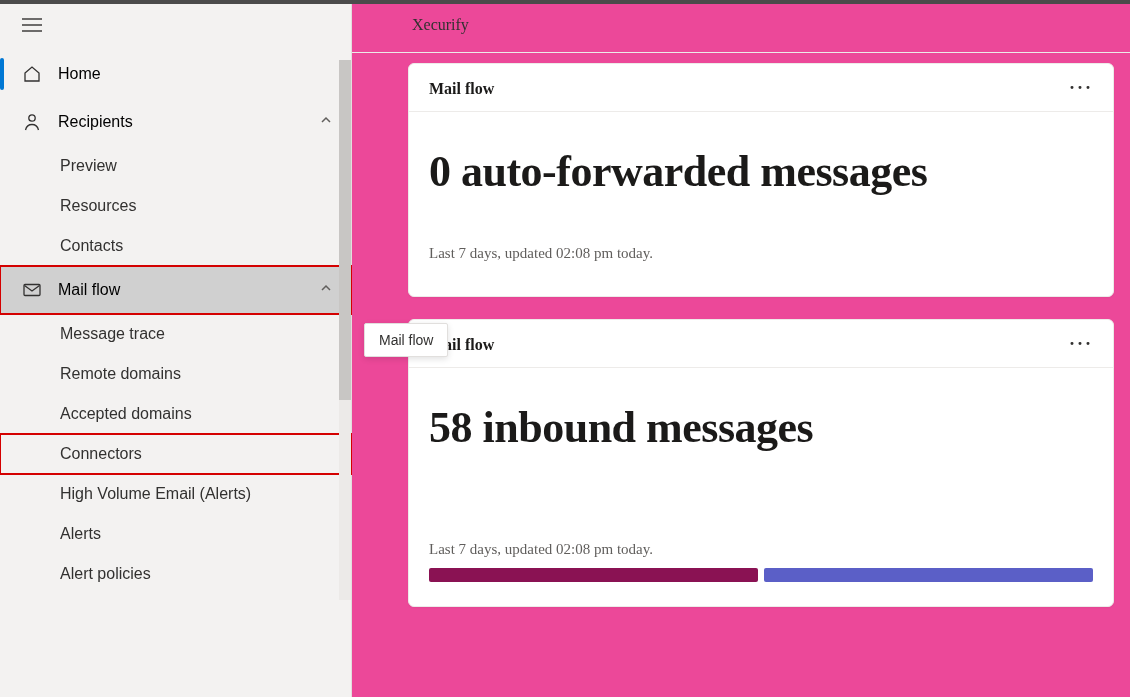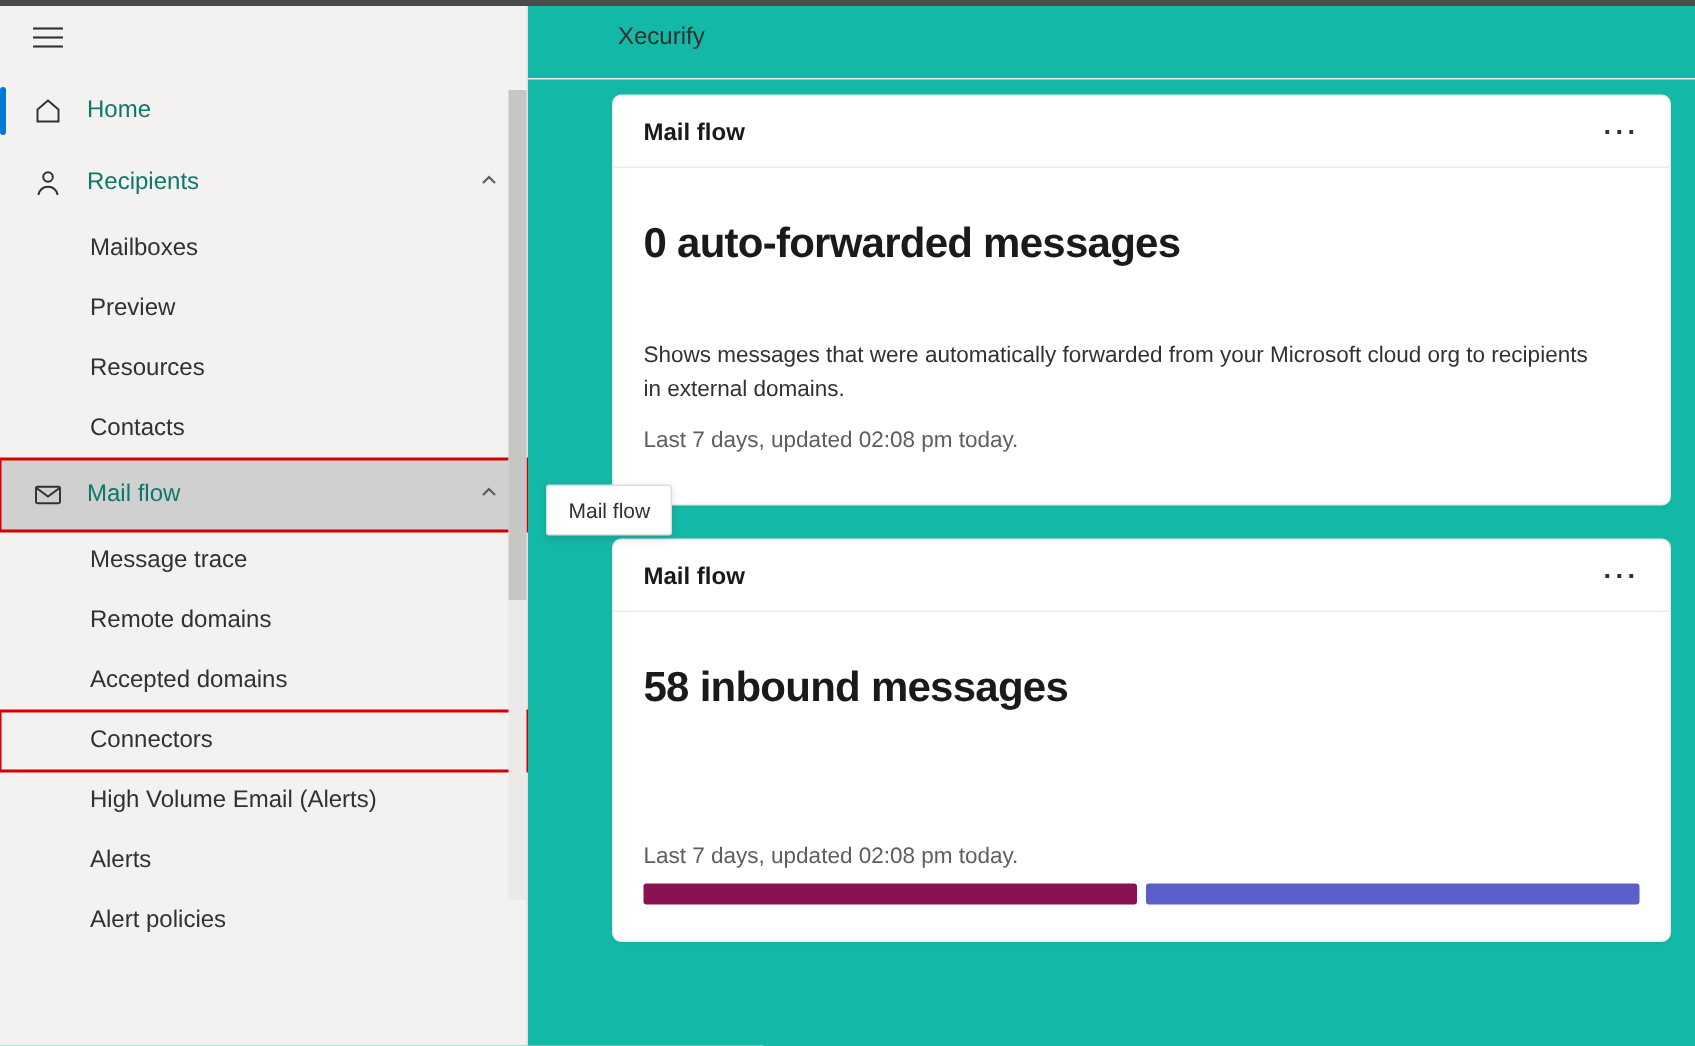--- a/index.html
+++ b/index.html
@@ -32,21 +32,21 @@
     padding: 14px 22px 18px 22px;
     cursor: pointer;
   }
   .hamburger svg { display: block; }
   .nav-item {
     display: flex;
     align-items: center;
     height: 44px;
     padding: 0 18px 0 22px;
     font-size: 16px;
-    color: #0f766e;
+    color: #000000;
     cursor: pointer;
     position: relative;
   }
   .nav-item.top { height: 48px; }
   .nav-item.active::before {
     content: "";
     position: absolute;
     left: 0; top: 8px; bottom: 8px;
     width: 4px;
     background: #0078d4;
@@ -107,23 +107,24 @@
     box-shadow: 0 2px 6px rgba(0,0,0,0.12);
     padding: 8px 14px;
     font-size: 14px;
     color: #323130;
     z-index: 10;
     border-radius: 2px;
   }
   
   .main {
     flex: 1;
-    background: #14b8a6;
+    background: #ec4899;
     overflow-y: auto;
     padding: 0;
+    font-family: Liberation Serif, serif;
   }
   .org-header {
     padding: 12px 60px 18px 60px;
     font-size: 16px;
     color: #323130;
     border-bottom: 1px solid #edebe9;
   }
   .cards {
     padding: 10px 16px 0 56px;
     display: flex;
@@ -153,21 +154,21 @@
     color: #323130;
     cursor: pointer;
     font-size: 18px;
     letter-spacing: 2px;
     font-weight: 700;
   }
   .card-body {
     padding: 34px 20px 24px 20px;
   }
   .big-stat {
-    font-size: 28px;
+    font-size: 44px;
     font-weight: 700;
     color: #1b1a19;
     letter-spacing: -0.5px;
     margin-bottom: 48px;
   }
   .card .desc {
     font-size: 15px;
     color: #323130;
     line-height: 1.5;
     margin-bottom: 14px;
@@ -218,23 +219,20 @@
           <path d="M3.5 18c1-4 4-5.5 6.5-5.5s5.5 1.5 6.5 5.5"></path>
         </svg>
       </span>
       <span>Recipients</span>
       <span class="chev">
         <svg width="14" height="14" viewBox="0 0 14 14" fill="none" stroke="#605e5c" stroke-width="1.5">
             <path d="M3 9l4-4 4 4"></path>
           </svg>
       </span>
     </div>
-    <div class="nav-sub">
-        <span>Mailboxes</span>
-      </div>
     <div class="nav-sub">
         <span>Preview</span>
       </div>
     <div class="nav-sub">
         <span>Resources</span>
       </div>
     <div class="nav-sub">
         <span>Contacts</span>
       </div>
 
@@ -292,21 +290,20 @@
 
       <section class="card">
         <div class="card-head">
           <div class="card-title">Mail flow</div>
           <div class="card-menu">
             <span>···</span>
           </div>
         </div>
         <div class="card-body">
           <div class="big-stat">0 auto-forwarded messages</div>
-          <p class="desc">Shows messages that were automatically forwarded from your Microsoft cloud org to recipients in external domains.</p>
           <div class="meta">Last 7 days, updated 02:08 pm today.</div>
         </div>
       </section>
 
       <section class="card">
         <div class="card-head">
           <div class="card-title">Mail flow</div>
           <div class="card-menu">
             <span>···</span>
           </div>

